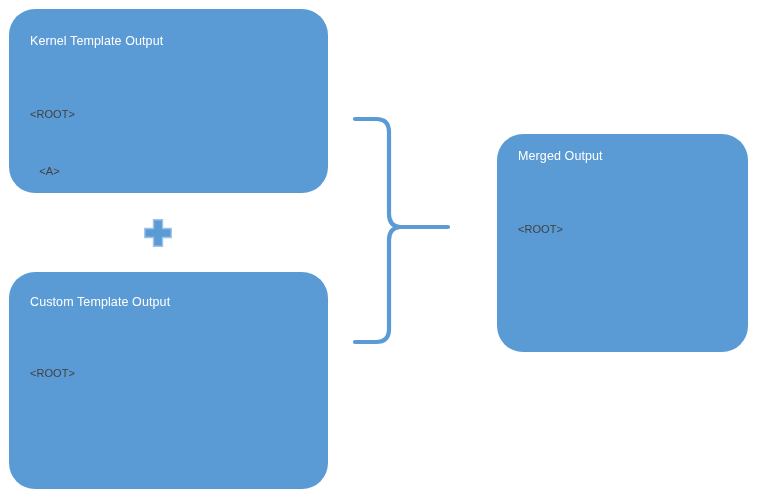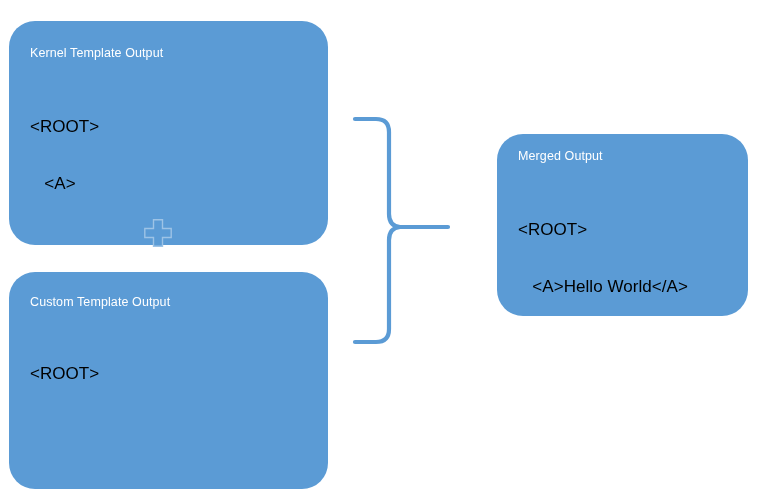--- a/index.html
+++ b/index.html
@@ -31,55 +31,54 @@
     background: #5B9BD5;
     border-radius: 26px;
     box-sizing: border-box;
     color: #ffffff;
     overflow: hidden;
   }
   .panel-kernel {
     left: 9px;
     top: 9px;
     width: 319px;
-    height: 224px;
-    margin-top: 12px;
+    height: 184px;
   }
   .panel-custom {
     left: 9px;
     top: 272px;
     width: 319px;
     height: 217px;
   }
   .panel-merged {
     left: 497px;
     top: 134px;
     width: 251px;
-    height: 182px;
+    height: 218px;
   }
 
   .panel-title {
     position: absolute;
     left: 21px;
     font-size: 12.5px;
     line-height: 16px;
     color: #ffffff;
     letter-spacing: 0.1px;
     white-space: nowrap;
   }
   .panel-kernel .panel-title { top: 24px; }
   .panel-custom .panel-title { top: 22px; }
   .panel-merged .panel-title { top: 14px; }
 
   .code-block {
     position: absolute;
     left: 21px;
-    font-size: 17px;
+    font-size: 11px;
     line-height: 19px;
-    color: #000000;
+    color: #404040;
     white-space: pre;
     letter-spacing: 0.05px;
   }
   .panel-kernel .code-block { top: 58px; }
   .panel-custom .code-block { top: 54px; }
   .panel-merged .code-block { top: 48px; }
 
   .code-line {
     white-space: pre;
     display: block;
@@ -154,19 +153,18 @@
                L 41 219
                Q 41 232 28 232
                L 7 232" fill="none" stroke="#5B9BD5" stroke-width="4.2" stroke-linecap="round" stroke-linejoin="round"></path>
     </svg>
   </div>
 
   <div class="panel panel-merged">
     <div class="panel-title">Merged Output</div>
     <div class="code-block">
       <span class="code-line">&lt;ROOT&gt;</span>
-      <span class="code-line">   &lt;A&gt;Hello World&lt;/A&gt;</span>
       
       
     </div>
   </div>
 
 </div>
 
 </body></html>

